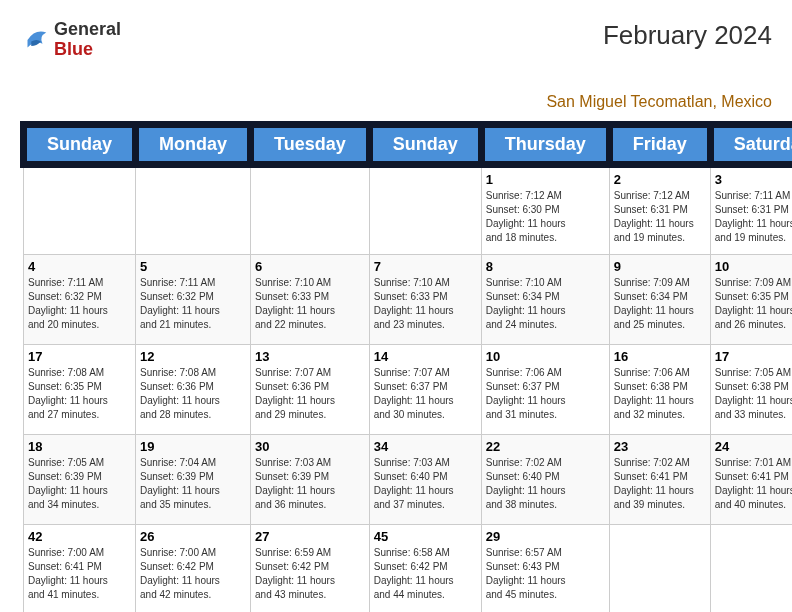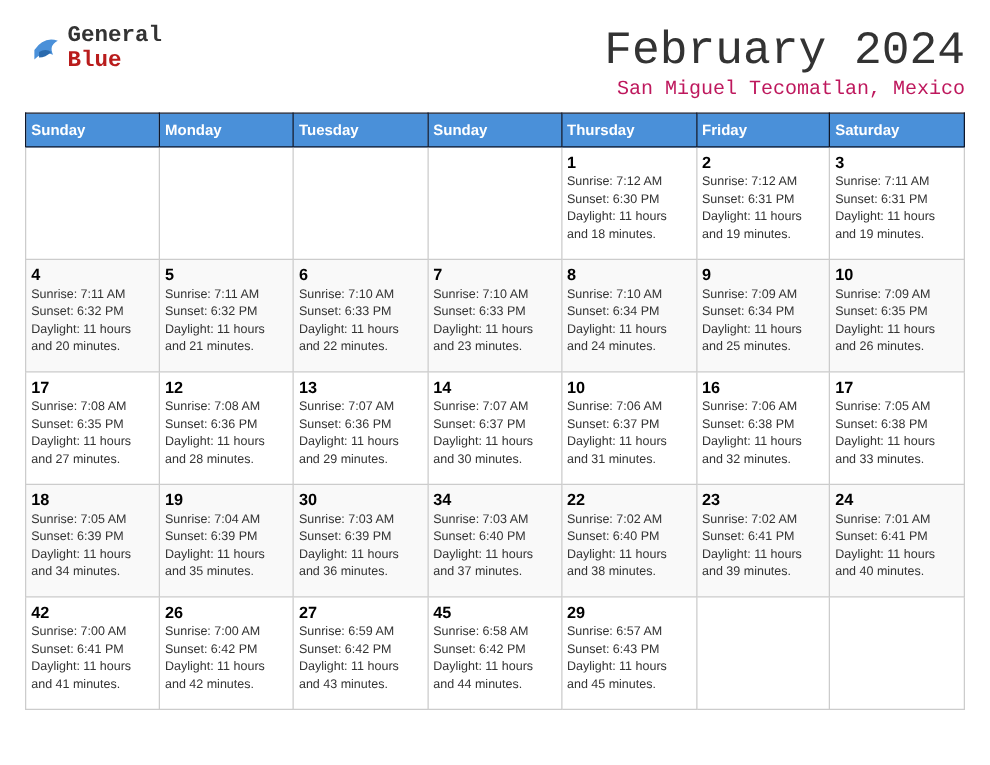--- a/index.html
+++ b/index.html
@@ -8,21 +8,20 @@
       background: #fff;
       width: 792px;
       min-height: 612px;
       padding: 20px;
     }
     .header {
       display: flex;
       justify-content: space-between;
       align-items: flex-start;
       margin-bottom: 10px;
-      font-family: Liberation Mono, monospace;
     }
     .logo {
       display: flex;
       align-items: center;
       gap: 4px;
     }
     .logo-text {
       font-size: 18px;
       font-weight: bold;
       line-height: 1.1;
@@ -30,41 +29,42 @@
     .logo-text .general { display: block; color: #333; }
     .logo-text .blue { display: block; color: #b91c1c; }
     .logo-bird {
       width: 30px;
       height: 30px;
     }
     .title-block {
       text-align: right;
     }
     .main-title {
-      font-size: 37px;
+      font-size: 26px;
       font-weight: normal;
       color: #333;
     }
     .subtitle {
       font-size: 16px;
-      color: #be185d;
+      color: #a16207;
+      margin-top: 42px;
     }
     table {
       width: 100%;
       border-collapse: collapse;
       font-size: 11px;
     }
     thead tr th {
       background-color: #4a90d9;
       color: white;
-      padding: 6px 4px;
+      padding: 6px 20px;
       text-align: left;
       font-weight: bold;
-      font-size: 12px;
-      border: 1px solid #0f172a;
+      font-size: 18px;
+      border: 7px solid #0f172a;
     }
     tbody tr td {
       border: 1px solid #ccc;
       vertical-align: top;
       padding: 4px;
       height: 90px;
       width: 113px;
     }
     tbody tr:nth-child(even) td {
       background-color: #f9f9f9;

